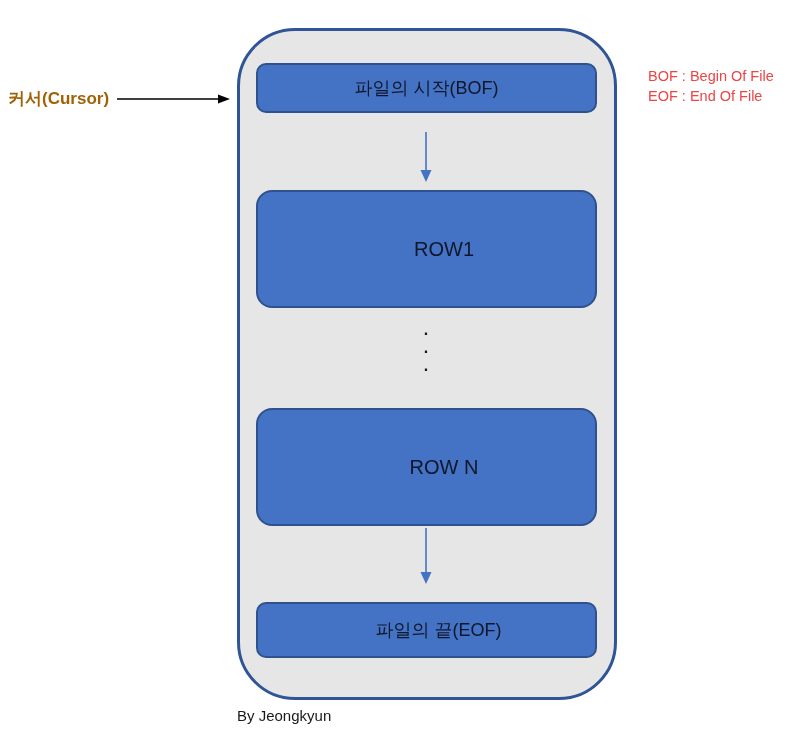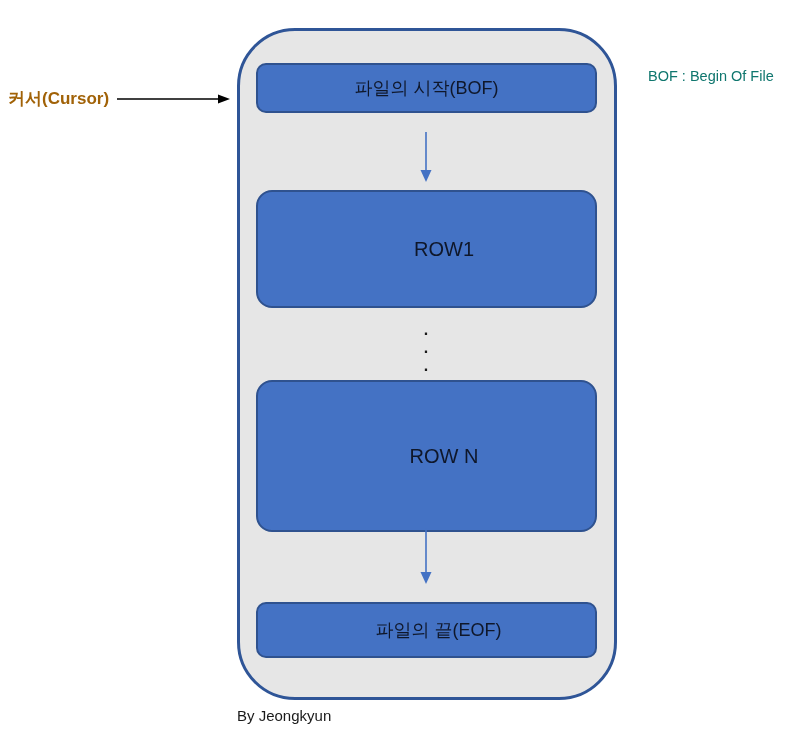--- a/index.html
+++ b/index.html
@@ -43,21 +43,21 @@
     border-radius: 10px;
     font-size: 18px;
   }
   .node-big {
     border-radius: 16px;
     font-size: 20px;
     padding-left: 35px;
   }
   .node-bof  { top: 63px;  height: 50px; }
   .node-row1 { top: 190px; height: 118px; }
-  .node-rown { top: 380px; height: 152px; }
+  .node-rown { top: 408px; height: 118px; }
   .node-eof  { top: 602px; height: 56px; padding-left: 24px; }
 
   .arrow-down {
     position: absolute;
     left: 416px;
     width: 20px;
   }
   .arrow-down-1 { top: 132px; height: 50px; }
   .arrow-down-2 { top: 528px; height: 56px; }
 
@@ -88,21 +88,21 @@
     position: absolute;
     left: 115px;
     top: 93px;
     width: 116px;
     height: 12px;
   }
   .legend {
     position: absolute;
     left: 648px;
     top: 66px;
-    color: #0f766e;
+    color: #ef4444;
     font-size: 14.5px;
     line-height: 20px;
     white-space: nowrap;
   }
   .footer {
     position: absolute;
     left: 237px;
     top: 707px;
     width: 380px;
     text-align: left;
@@ -118,20 +118,21 @@
   <div class="container"></div>
 
   <div class="cursor-label">커서(Cursor)</div>
   <svg class="cursor-arrow" viewBox="0 0 116 12" xmlns="http://www.w3.org/2000/svg">
     <line x1="2" y1="6" x2="103" y2="6" stroke="#000000" stroke-width="1.6"></line>
     <polygon points="103,1.5 103,10.5 115,6" fill="#000000"></polygon>
   </svg>
 
   <div class="legend">
     <div>BOF : Begin Of File</div>
+    <div>EOF : End Of File</div>
   </div>
 
   <div class="node node-small node-bof">파일의 시작(BOF)</div>
 
   <svg class="arrow-down arrow-down-1" viewBox="0 0 20 50" xmlns="http://www.w3.org/2000/svg">
     <line x1="10" y1="0" x2="10" y2="39" stroke="#4472c4" stroke-width="1.6"></line>
     <polygon points="4.5,38 15.5,38 10,50" fill="#4472c4"></polygon>
   </svg>
 
   <div class="node node-big node-row1">ROW1</div>

